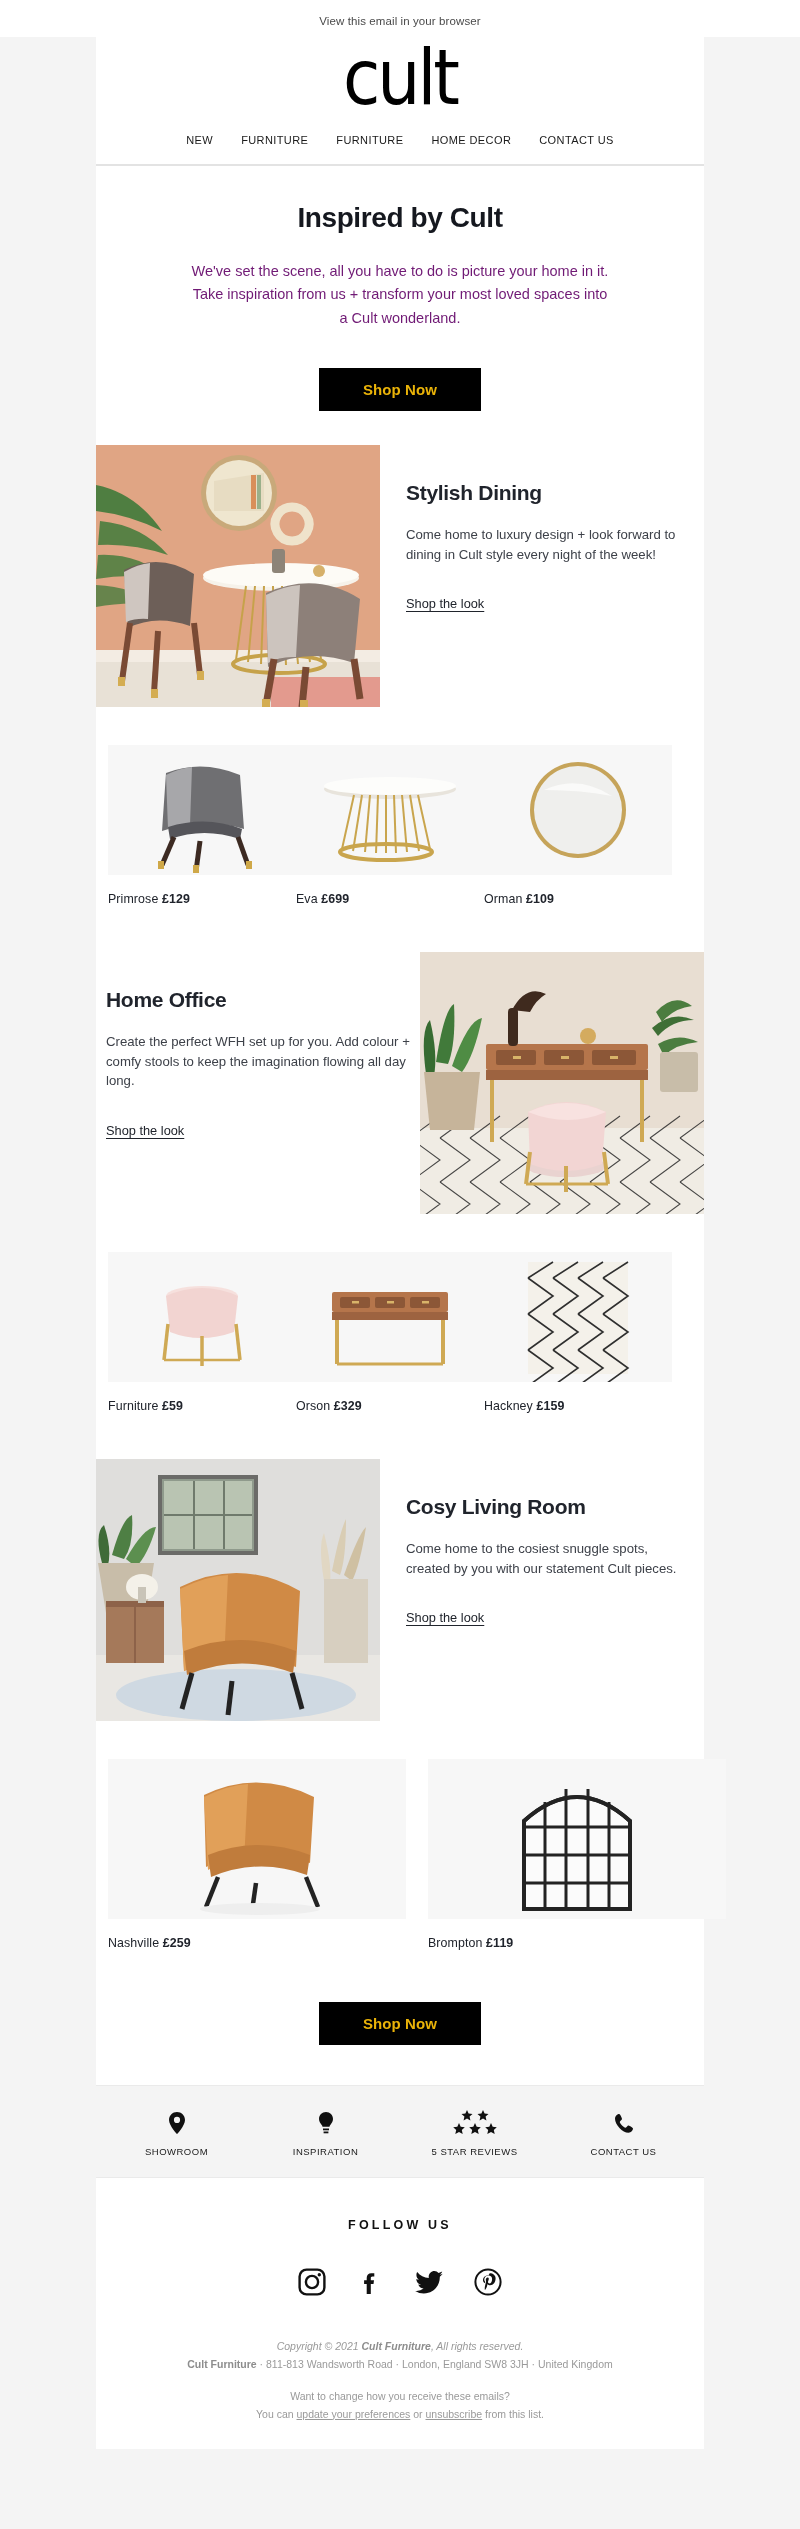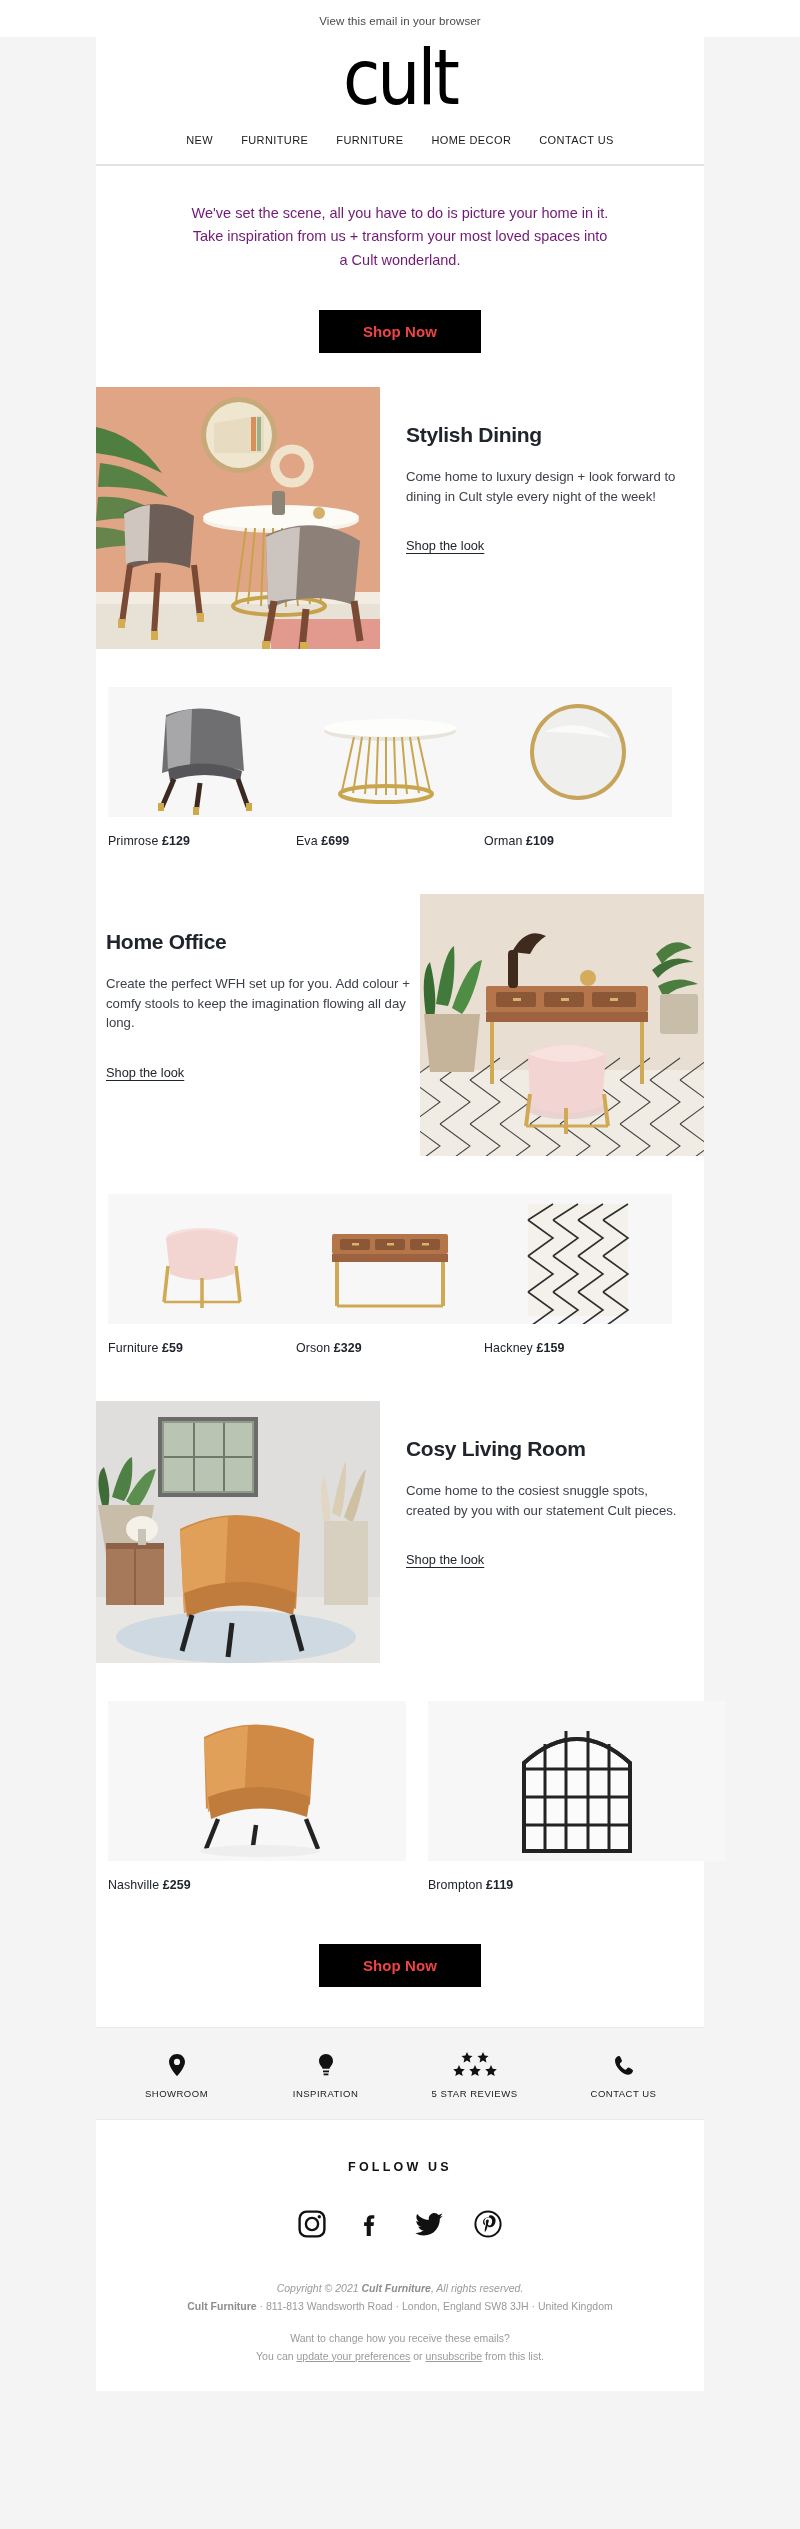--- a/index.html
+++ b/index.html
@@ -79,21 +79,21 @@
     font-size: 14.5px;
     line-height: 1.62;
     color: #701a75;
     max-width: 420px;
     margin: 0 auto;
   }
   .btn-wrap { background:#ffffff; text-align:center; padding: 32px 0 34px 0; }
   .btn-shop {
     display: inline-block;
     background: #000000;
-    color: #ef4444;
+    color: #eab308;
     font-size: 15px;
     font-weight: 600;
     padding: 13px 44px;
     border: none;
     cursor: pointer;
     letter-spacing: 0.1px;
     font-family: "Liberation Sans", sans-serif;
   }
   
   .feature {
@@ -223,20 +223,21 @@
       <div class="navbar">
         <a href="#">NEW</a>
         <a href="#">FURNITURE</a>
         <a href="#">FURNITURE</a>
         <a href="#">HOME DECOR</a>
         <a href="#">CONTACT US</a>
       </div>
     </div>
 
     <div class="hero">
+      <h1>Inspired by Cult</h1>
       <p>We've set the scene, all you have to do is picture your home in it. Take inspiration from us + transform your most loved spaces into a Cult wonderland.</p>
     </div>
     <div class="btn-wrap">
       <button class="btn-shop">Shop Now</button>
     </div>
 
     <div class="feature">
       <div class="img-col">
         <div class="scene">
           <svg width="284" height="262" viewBox="0 0 284 262" aria-hidden="true">

